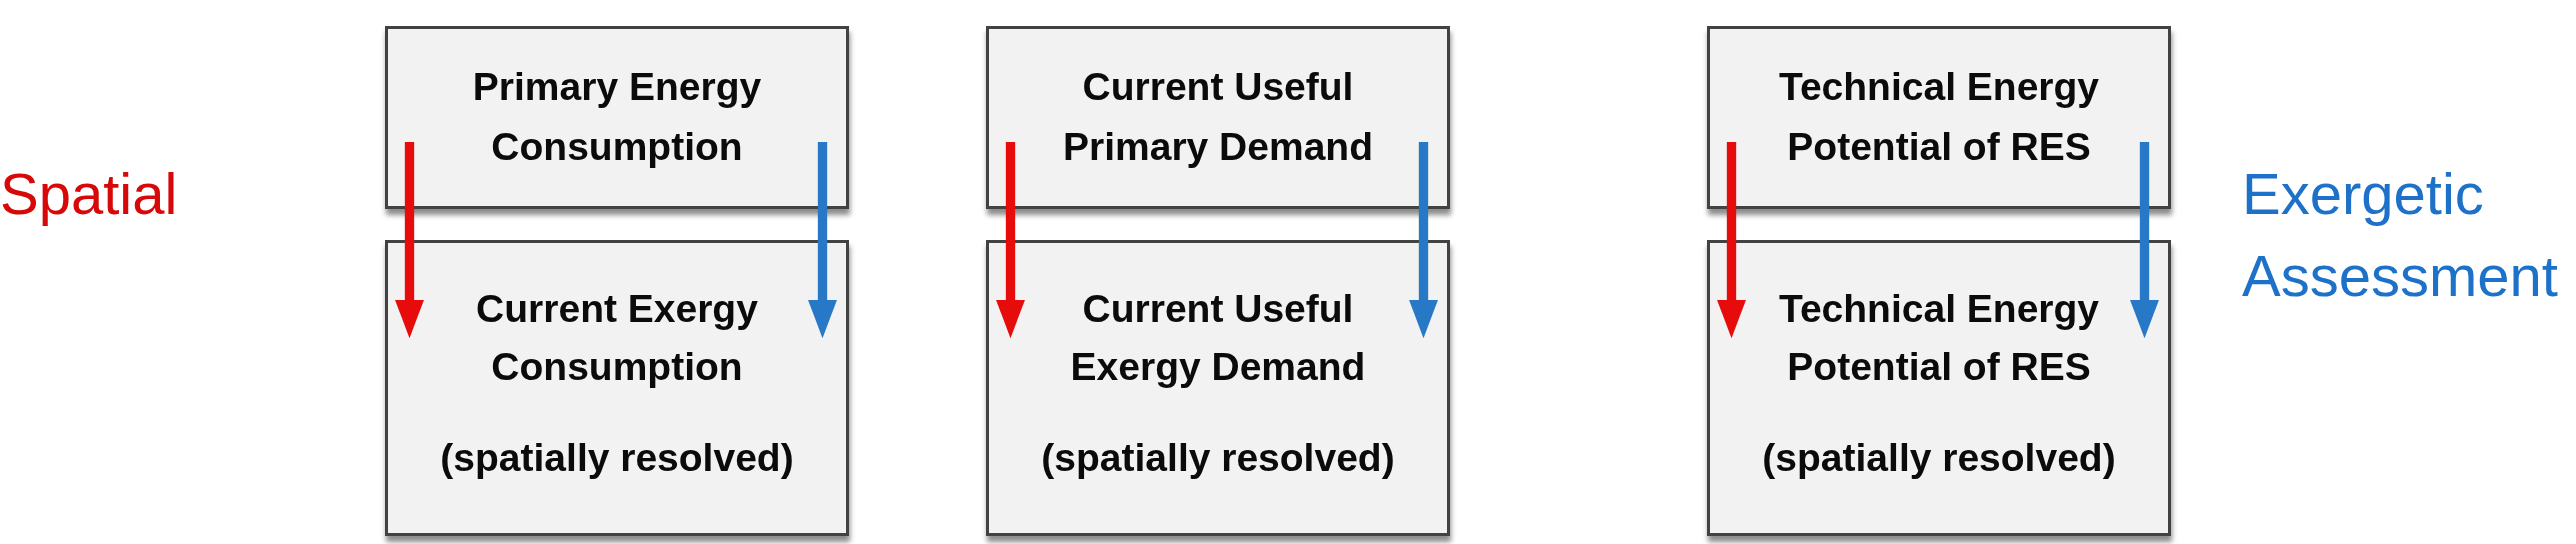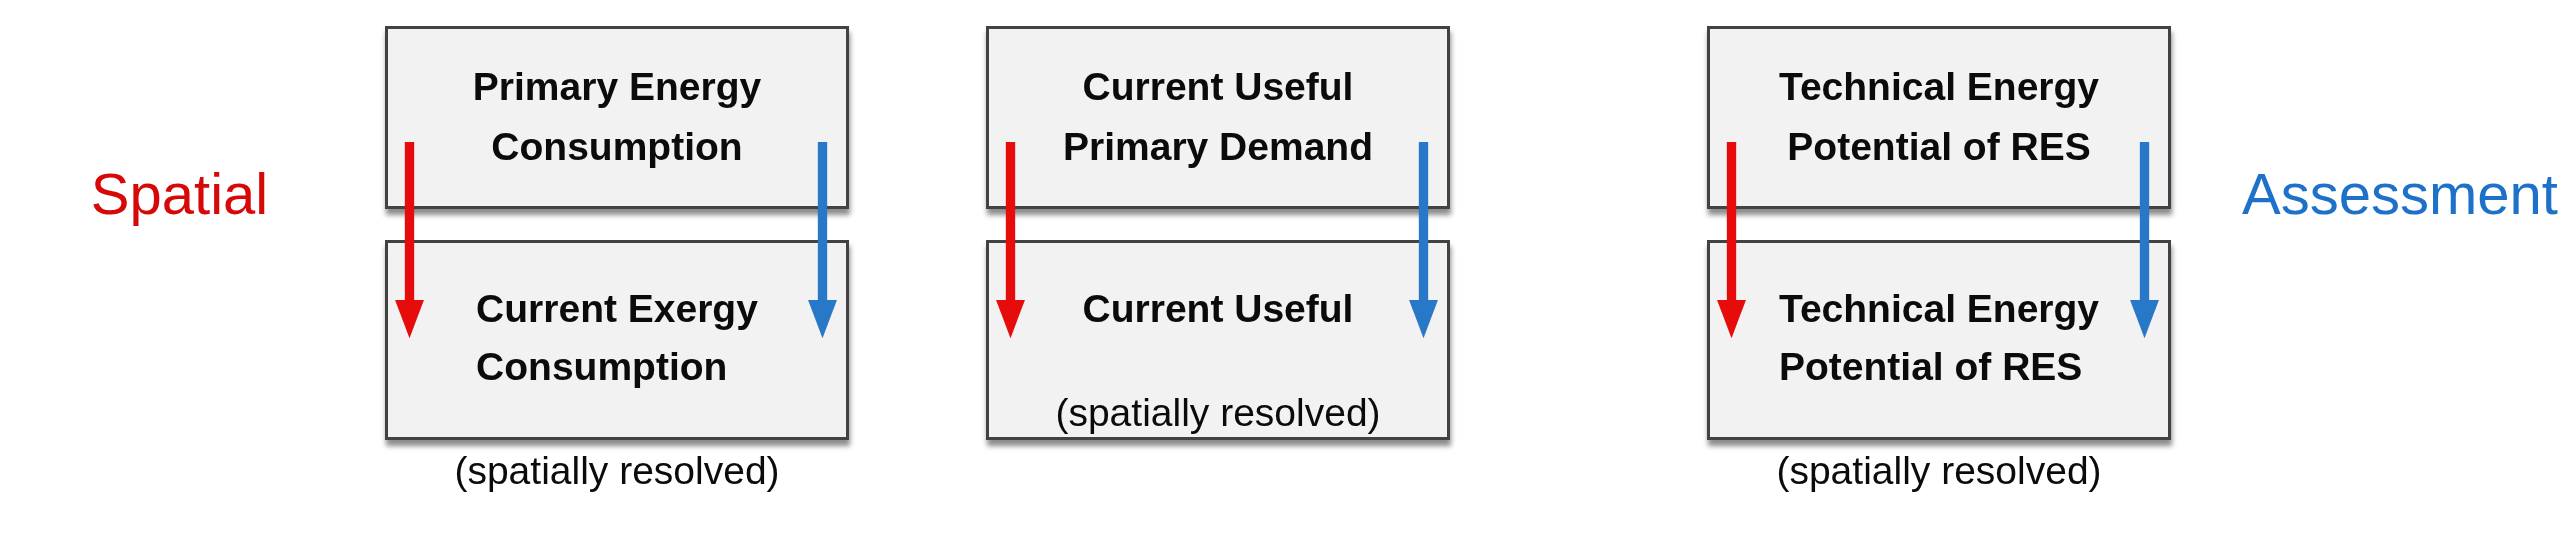--- a/index.html
+++ b/index.html
@@ -14,44 +14,45 @@
   .col-1{left:385px;}
   .col-2{left:986px;}
   .col-3{left:1707px;border-radius:20px;}
   .box{
     position:absolute;left:0;width:464px;
     box-sizing:border-box;
     background:#f2f2f2;
     border:3.4px solid #424242;
     box-shadow:0.9px 6px 5.1px rgba(0,0,0,0.45);
     display:flex;flex-direction:column;align-items:center;
+    text-align:center;
     color:#0b0b0b;
     font-size:39px;
   }
   .box.top-box{
     top:25.5px;height:183px;
     justify-content:center;
     font-weight:bold;line-height:60px;
   }
   .box.bottom-box{
-    top:240px;height:200px;
+    top:240px;height:296px;
     justify-content:flex-start;
     padding-top:37px;
   }
   .bottom-title{font-weight:bold;line-height:58px;}
-  .bottom-note{margin-top:46px;line-height:58px;font-weight:400;}
+  .bottom-note{margin-top:33px;line-height:58px;font-weight:700;}
   .arrow{position:absolute;top:142px;width:31px;height:197px;z-index:5;}
   .arrow.red-pos{left:9.4px;}
   .arrow.blue-pos{left:422px;}
   .side-label{
     position:absolute;top:153px;
     font-size:58px;line-height:82px;font-weight:400;
     white-space:nowrap;
   }
-  .side-label.left{left:0;width:299px;text-align:center;padding-left:30px;}
+  .side-label.left{left:0;width:299px;text-align:left;}
   .side-label.right{left:2242px;text-align:left;}
 </style>
 </head>
 <body>
 
 <div class="canvas">
 
   <div class="side-label left" style="color: rgb(214, 8, 8);">
     <div>Spatial</div>
   </div>
@@ -79,20 +80,21 @@
   </div>
 
   <div class="column col-2">
     <div class="box top-box">
       <div>Current Useful</div>
       <div>Primary Demand</div>
     </div>
     <div class="box bottom-box">
       <div class="bottom-title">
         <div>Current Useful</div>
+        <div>Exergy Demand</div>
       </div>
       <div class="bottom-note">(spatially resolved)</div>
     </div>
     <svg class="arrow red-pos" viewBox="0 0 36 232">
       <line x1="18" y1="0" x2="18" y2="190" stroke-width="11" stroke="#e60c0c"></line>
       <polygon points="1,186 35,186 18,231" fill="#e60c0c"></polygon>
     </svg>
     <svg class="arrow blue-pos" viewBox="0 0 36 232">
       <line x1="18" y1="0" x2="18" y2="190" stroke-width="11" stroke="#2878c8"></line>
       <polygon points="1,186 35,186 18,231" fill="#2878c8"></polygon>
@@ -115,17 +117,18 @@
       <line x1="18" y1="0" x2="18" y2="190" stroke-width="11" stroke="#e60c0c"></line>
       <polygon points="1,186 35,186 18,231" fill="#e60c0c"></polygon>
     </svg>
     <svg class="arrow blue-pos" viewBox="0 0 36 232">
       <line x1="18" y1="0" x2="18" y2="190" stroke-width="11" stroke="#2878c8"></line>
       <polygon points="1,186 35,186 18,231" fill="#2878c8"></polygon>
     </svg>
   </div>
 
   <div class="side-label right" style="color: rgb(30, 113, 200);">
+    <div>Exergetic</div>
     <div>Assessment</div>
   </div>
 
 </div>
 
 
 </body></html>

